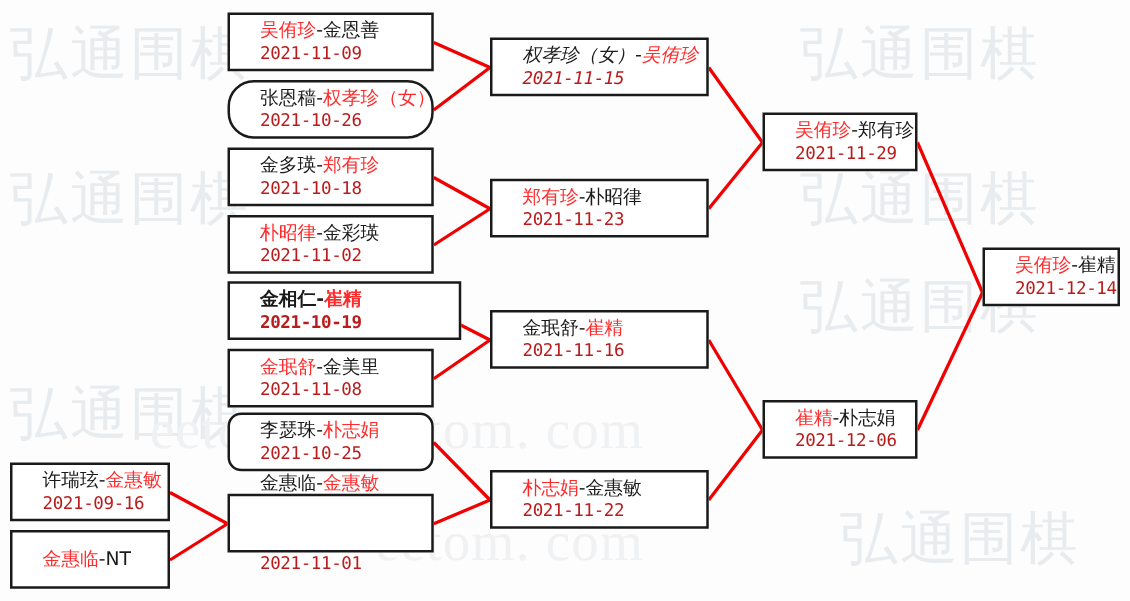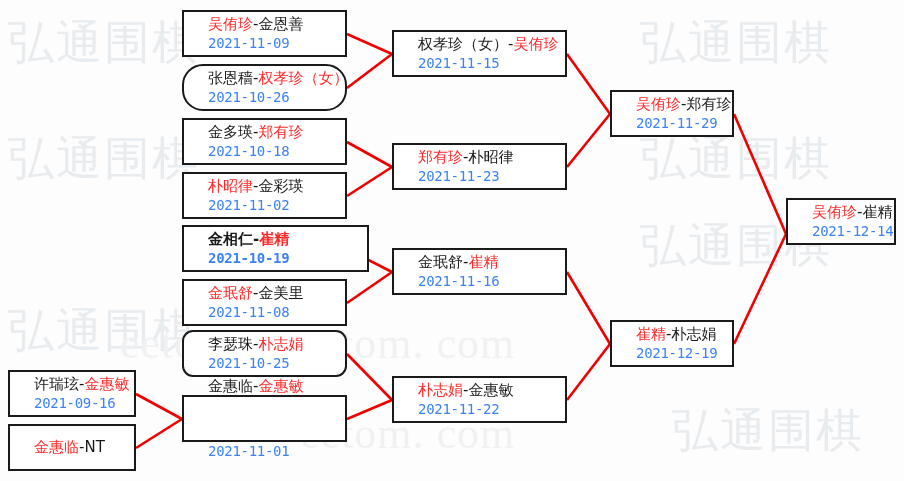--- a/index.html
+++ b/index.html
@@ -42,21 +42,21 @@
   }
   .players{
     font-size:15px;
     color:#1a1a1a;
     white-space:nowrap;
     font-family:"DejaVu Sans","Liberation Sans",sans-serif;
   }
   .players .w{color:#ff2b2b;}
   .date{
     font-size:14px;
-    color:#3b82f6;
+    color:#b91c1c;
     font-family:"DejaVu Sans Mono","Liberation Mono",monospace;
     letter-spacing:-0.3px;
     margin-top:1px;
   }
   .box.nodate .players{font-size:15px;}
 </style>
 </head>
 <body>
 
 <div id="stage">
@@ -126,21 +126,21 @@
         <div class="players"><span>金惠临</span><span>-</span><span class="w">金惠敏</span></div>
         <div class="date">2021-11-01</div>
       </div>
       <div class="box" style="left: 8px; top: 370px; width: 128px; height: 47px; border-color: rgb(26, 26, 26);">
         <div class="players"><span>许瑞玹</span><span>-</span><span class="w">金惠敏</span></div>
         <div class="date">2021-09-16</div>
       </div>
       <div class="box nodate" style="left: 8px; top: 424px; width: 128px; height: 47px; border-color: rgb(26, 26, 26);">
         <div class="players"><span class="w">金惠临</span><span>-</span><span>NT</span></div>
       </div>
-      <div class="box" style="left: 392px; top: 30px; width: 175px; height: 47px; border-color: rgb(26, 26, 26);">
+      <div class="box" style="left: 392px; top: 30px; width: 175px; height: 47px; border-color: rgb(26, 26, 26); font-style: italic;">
         <div class="players"><span>权孝珍（女）</span><span>-</span><span class="w">吴侑珍</span></div>
         <div class="date">2021-11-15</div>
       </div>
       <div class="box" style="left: 392px; top: 143px; width: 175px; height: 47px; border-color: rgb(26, 26, 26);">
         <div class="players"><span class="w">郑有珍</span><span>-</span><span>朴昭律</span></div>
         <div class="date">2021-11-23</div>
       </div>
       <div class="box" style="left: 392px; top: 248px; width: 175px; height: 47px; border-color: rgb(26, 26, 26);">
         <div class="players"><span>金珉舒</span><span>-</span><span class="w">崔精</span></div>
         <div class="date">2021-11-16</div>
@@ -148,21 +148,21 @@
       <div class="box" style="left: 392px; top: 376px; width: 175px; height: 47px; border-color: rgb(26, 26, 26);">
         <div class="players"><span class="w">朴志娟</span><span>-</span><span>金惠敏</span></div>
         <div class="date">2021-11-22</div>
       </div>
       <div class="box" style="left: 610px; top: 90px; width: 124px; height: 47px; border-color: rgb(26, 26, 26);">
         <div class="players"><span class="w">吴侑珍</span><span>-</span><span>郑有珍</span></div>
         <div class="date">2021-11-29</div>
       </div>
       <div class="box" style="left: 610px; top: 320px; width: 124px; height: 47px; border-color: rgb(26, 26, 26);">
         <div class="players"><span class="w">崔精</span><span>-</span><span>朴志娟</span></div>
-        <div class="date">2021-12-19</div>
+        <div class="date">2021-12-06</div>
       </div>
       <div class="box" style="left: 786px; top: 198px; width: 110px; height: 47px; border-color: rgb(26, 26, 26);">
         <div class="players"><span class="w">吴侑珍</span><span>-</span><span>崔精</span></div>
         <div class="date">2021-12-14</div>
       </div>
     </div>
 
 </div>
 
 </body></html>

